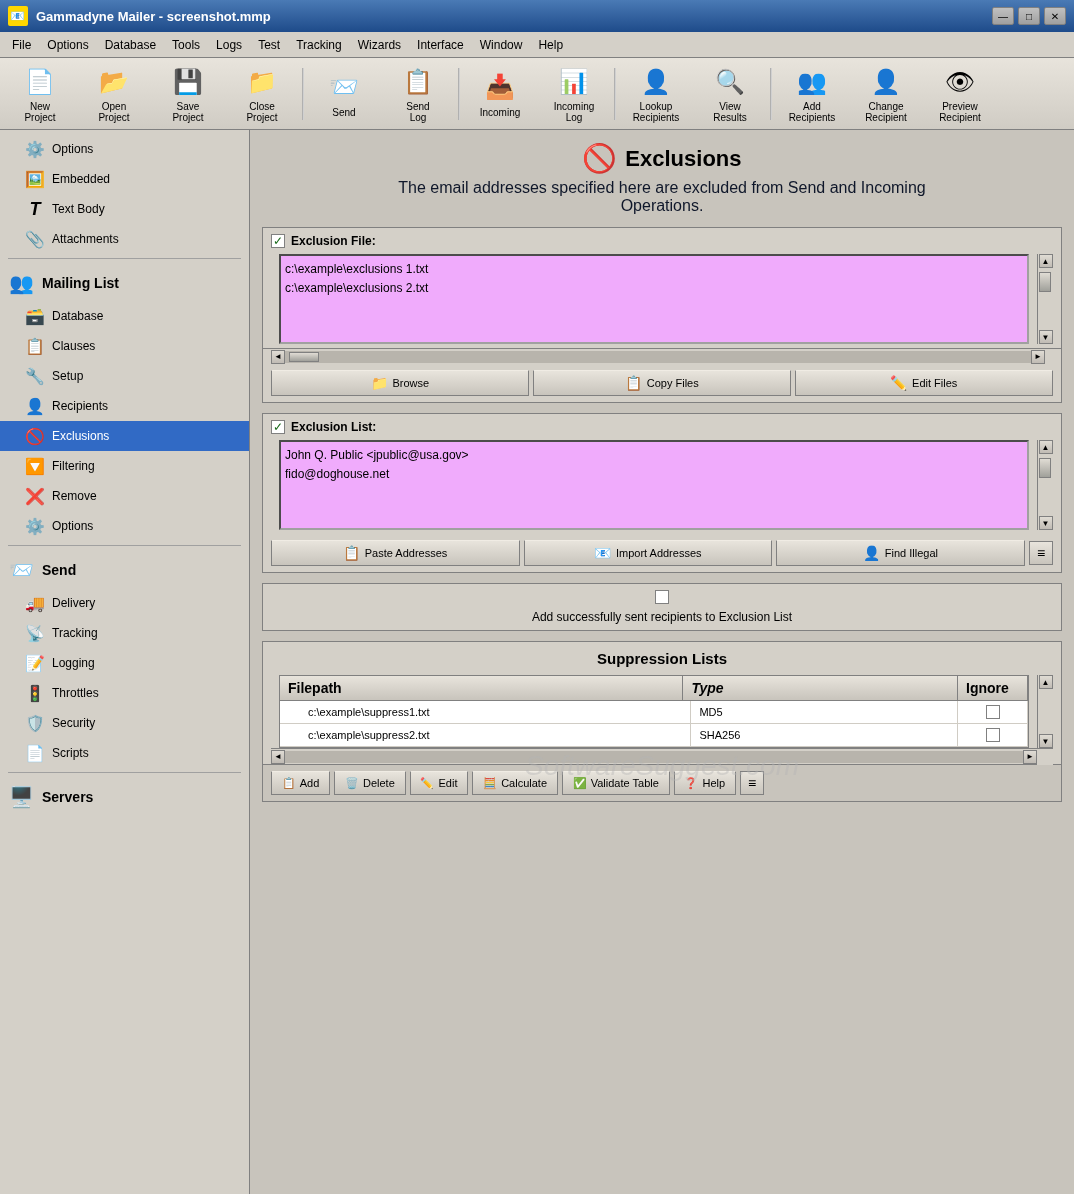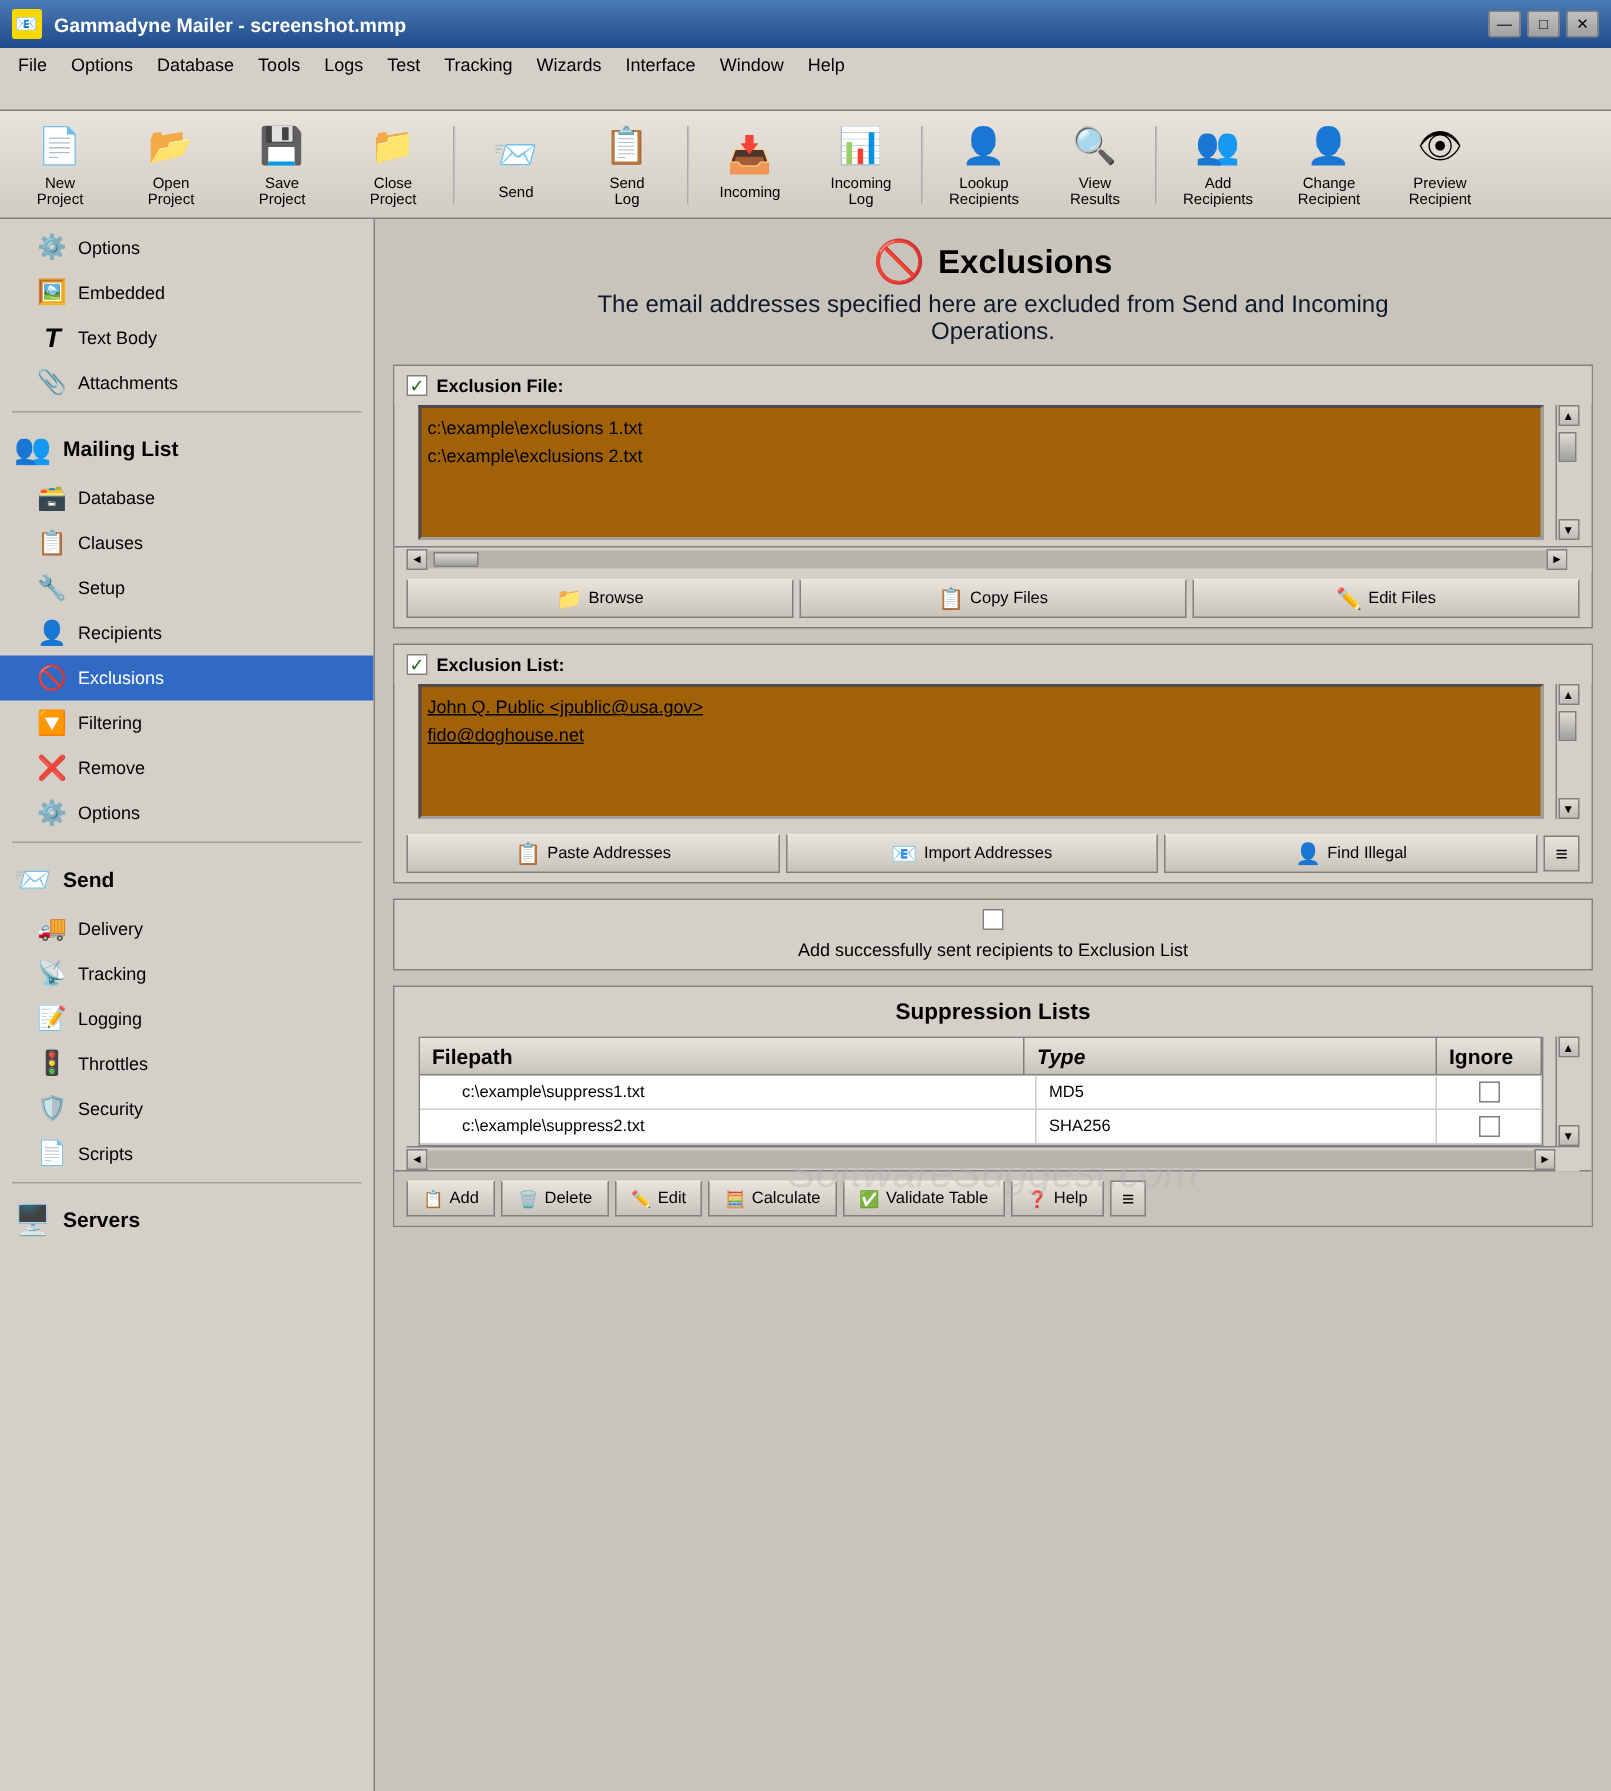--- a/index.html
+++ b/index.html
@@ -7,21 +7,21 @@
 
     
     .title-bar { background: linear-gradient(to bottom, #4a7ab5, #1e4b8a); color: white; display: flex; align-items: center; justify-content: space-between; padding: 4px 8px; height: 32px; }
     .title-bar-left { display: flex; align-items: center; gap: 8px; }
     .title-bar-icon { width: 20px; height: 20px; background: #ffd700; border-radius: 2px; display: flex; align-items: center; justify-content: center; font-size: 12px; }
     .title-bar-title { color: white; font-size: 13px; font-weight: bold; }
     .title-bar-controls { display: flex; gap: 4px; }
     .title-btn { width: 22px; height: 18px; background: linear-gradient(to bottom, #c0c0c0, #a0a0a0); border: 1px solid #808080; border-radius: 2px; cursor: pointer; display: flex; align-items: center; justify-content: center; font-size: 10px; color: #000; }
 
     
-    .menu-bar { background: #d4d0c8; display: flex; padding: 2px 4px; border-bottom: 1px solid #808080; height: 42px; }
+    .menu-bar { background: #d4d0c8; display: flex; align-items: center; padding: 2px 4px; border-bottom: 1px solid #808080; height: 26px; }
     .menu-item { padding: 2px 8px; cursor: pointer; font-size: 12px; color: #000; }
 
     
     .toolbar { background: linear-gradient(to bottom, #e8e4dc, #d0ccc4); border-bottom: 1px solid #808080; display: flex; align-items: center; padding: 4px 4px; gap: 2px; height: 72px; }
     .tool-btn { display: flex; flex-direction: column; align-items: center; justify-content: center; width: 72px; height: 64px; background: transparent; border: 1px solid transparent; cursor: pointer; gap: 2px; padding: 2px; }
     .tool-icon { width: 36px; height: 36px; display: flex; align-items: center; justify-content: center; font-size: 24px; }
     .tool-label { font-size: 10px; text-align: center; color: #000; line-height: 1.1; }
     .toolbar-sep { width: 2px; height: 52px; background: linear-gradient(to right, #a0a0a0, #e0e0e0); margin: 0 2px; }
 
     
@@ -45,21 +45,21 @@
     .page-title { font-size: 22px; font-weight: bold; color: #000; }
     .page-title-icon { font-size: 28px; }
     .page-subtitle { font-size: 16px; color: #0f172a; text-align: center; margin-top: 4px; }
 
     
     .panel { background: #d4d0c8; border: 1px solid #808080; margin-bottom: 10px; }
     .panel-header { display: flex; align-items: center; gap: 6px; padding: 6px 8px; background: #d4d0c8; }
     .checkbox { width: 14px; height: 14px; border: 1px solid #808080; background: white; display: flex; align-items: center; justify-content: center; font-size: 12px; color: #1a6a1a; cursor: pointer; flex-shrink: 0; }
     .panel-label { font-size: 12px; font-weight: bold; color: #000; }
 
-    .textarea-box { margin: 0 8px; background: #a16207; border: 2px inset #a0a0a0; min-height: 90px; padding: 4px; font-size: 12px; color: #000; overflow: auto; position: relative; }
+    .textarea-box { margin: 0 8px; background: #f0abfc; border: 2px inset #a0a0a0; min-height: 90px; padding: 4px; font-size: 12px; color: #000; overflow: auto; position: relative; }
     .textarea-content { line-height: 1.6; }
     .v-scrollbar { width: 16px; background: #d4d0c8; border-left: 1px solid #808080; display: flex; flex-direction: column; align-items: center; }
     .scroll-btn { width: 14px; height: 14px; background: linear-gradient(to bottom, #e0dcd4, #c0bbb4); border: 1px solid #808080; cursor: pointer; display: flex; align-items: center; justify-content: center; font-size: 8px; }
     .scroll-track { flex: 1; background: #d4d0c8; width: 100%; position: relative; }
     .scroll-thumb { width: 12px; height: 20px; background: linear-gradient(to bottom, #e0dcd4, #a0a09a); border: 1px solid #808080; position: absolute; top: 4px; left: 1px; }
 
     .h-scrollbar-row { display: flex; align-items: center; height: 16px; border-top: 1px solid #808080; }
     .h-scrollbar { flex: 1; background: #d4d0c8; display: flex; align-items: center; }
     .h-scroll-btn { width: 14px; height: 14px; background: linear-gradient(to bottom, #e0dcd4, #c0bbb4); border: 1px solid #808080; cursor: pointer; display: flex; align-items: center; justify-content: center; font-size: 8px; }
     .h-scroll-track { flex: 1; height: 12px; background: #b8b4ac; }
@@ -339,21 +339,21 @@
           </button>
         </div>
       </div>
 
       <div class="panel">
         <div class="panel-header">
           <div class="checkbox">✓</div>
           <span class="panel-label">Exclusion List:</span>
         </div>
         <div style="display:flex; margin: 0 8px 4px 8px;">
-          <div class="textarea-box" style="flex:1; min-height:90px;text-decoration:underline;">
+          <div class="textarea-box" style="flex:1; min-height:90px;">
             <div class="textarea-content">John Q. Public &lt;jpublic@usa.gov&gt;</div>
             <div class="textarea-content">fido@doghouse.net</div>
           </div>
           <div class="v-scrollbar">
             <div class="scroll-btn">▲</div>
             <div class="scroll-track">
               <div class="scroll-thumb"></div>
             </div>
             <div class="scroll-btn">▼</div>
           </div>

